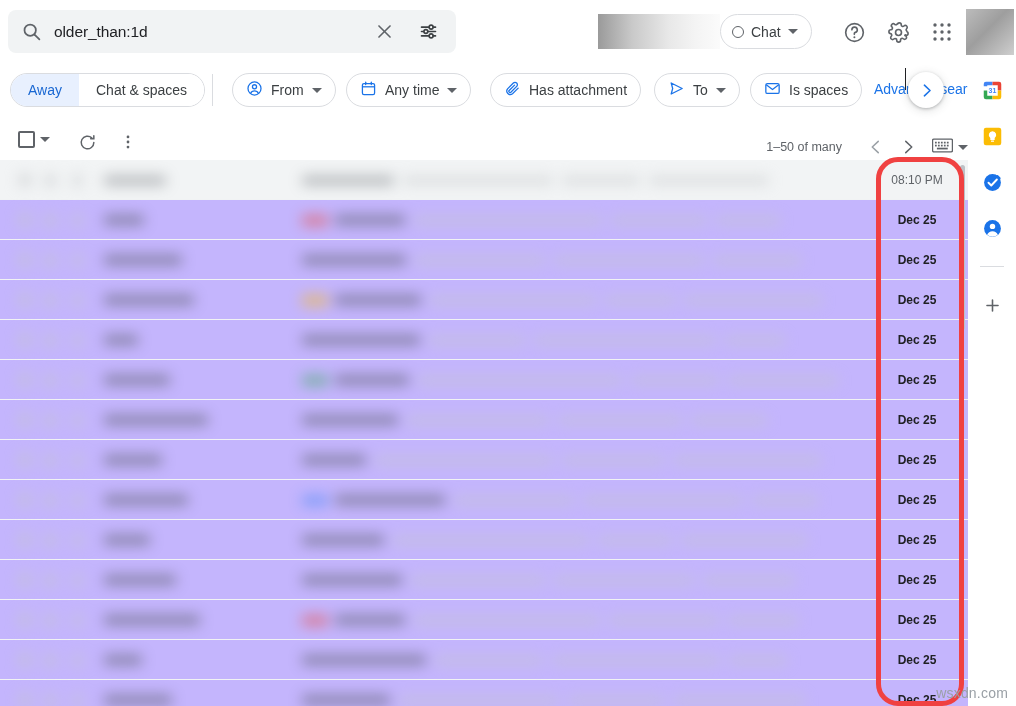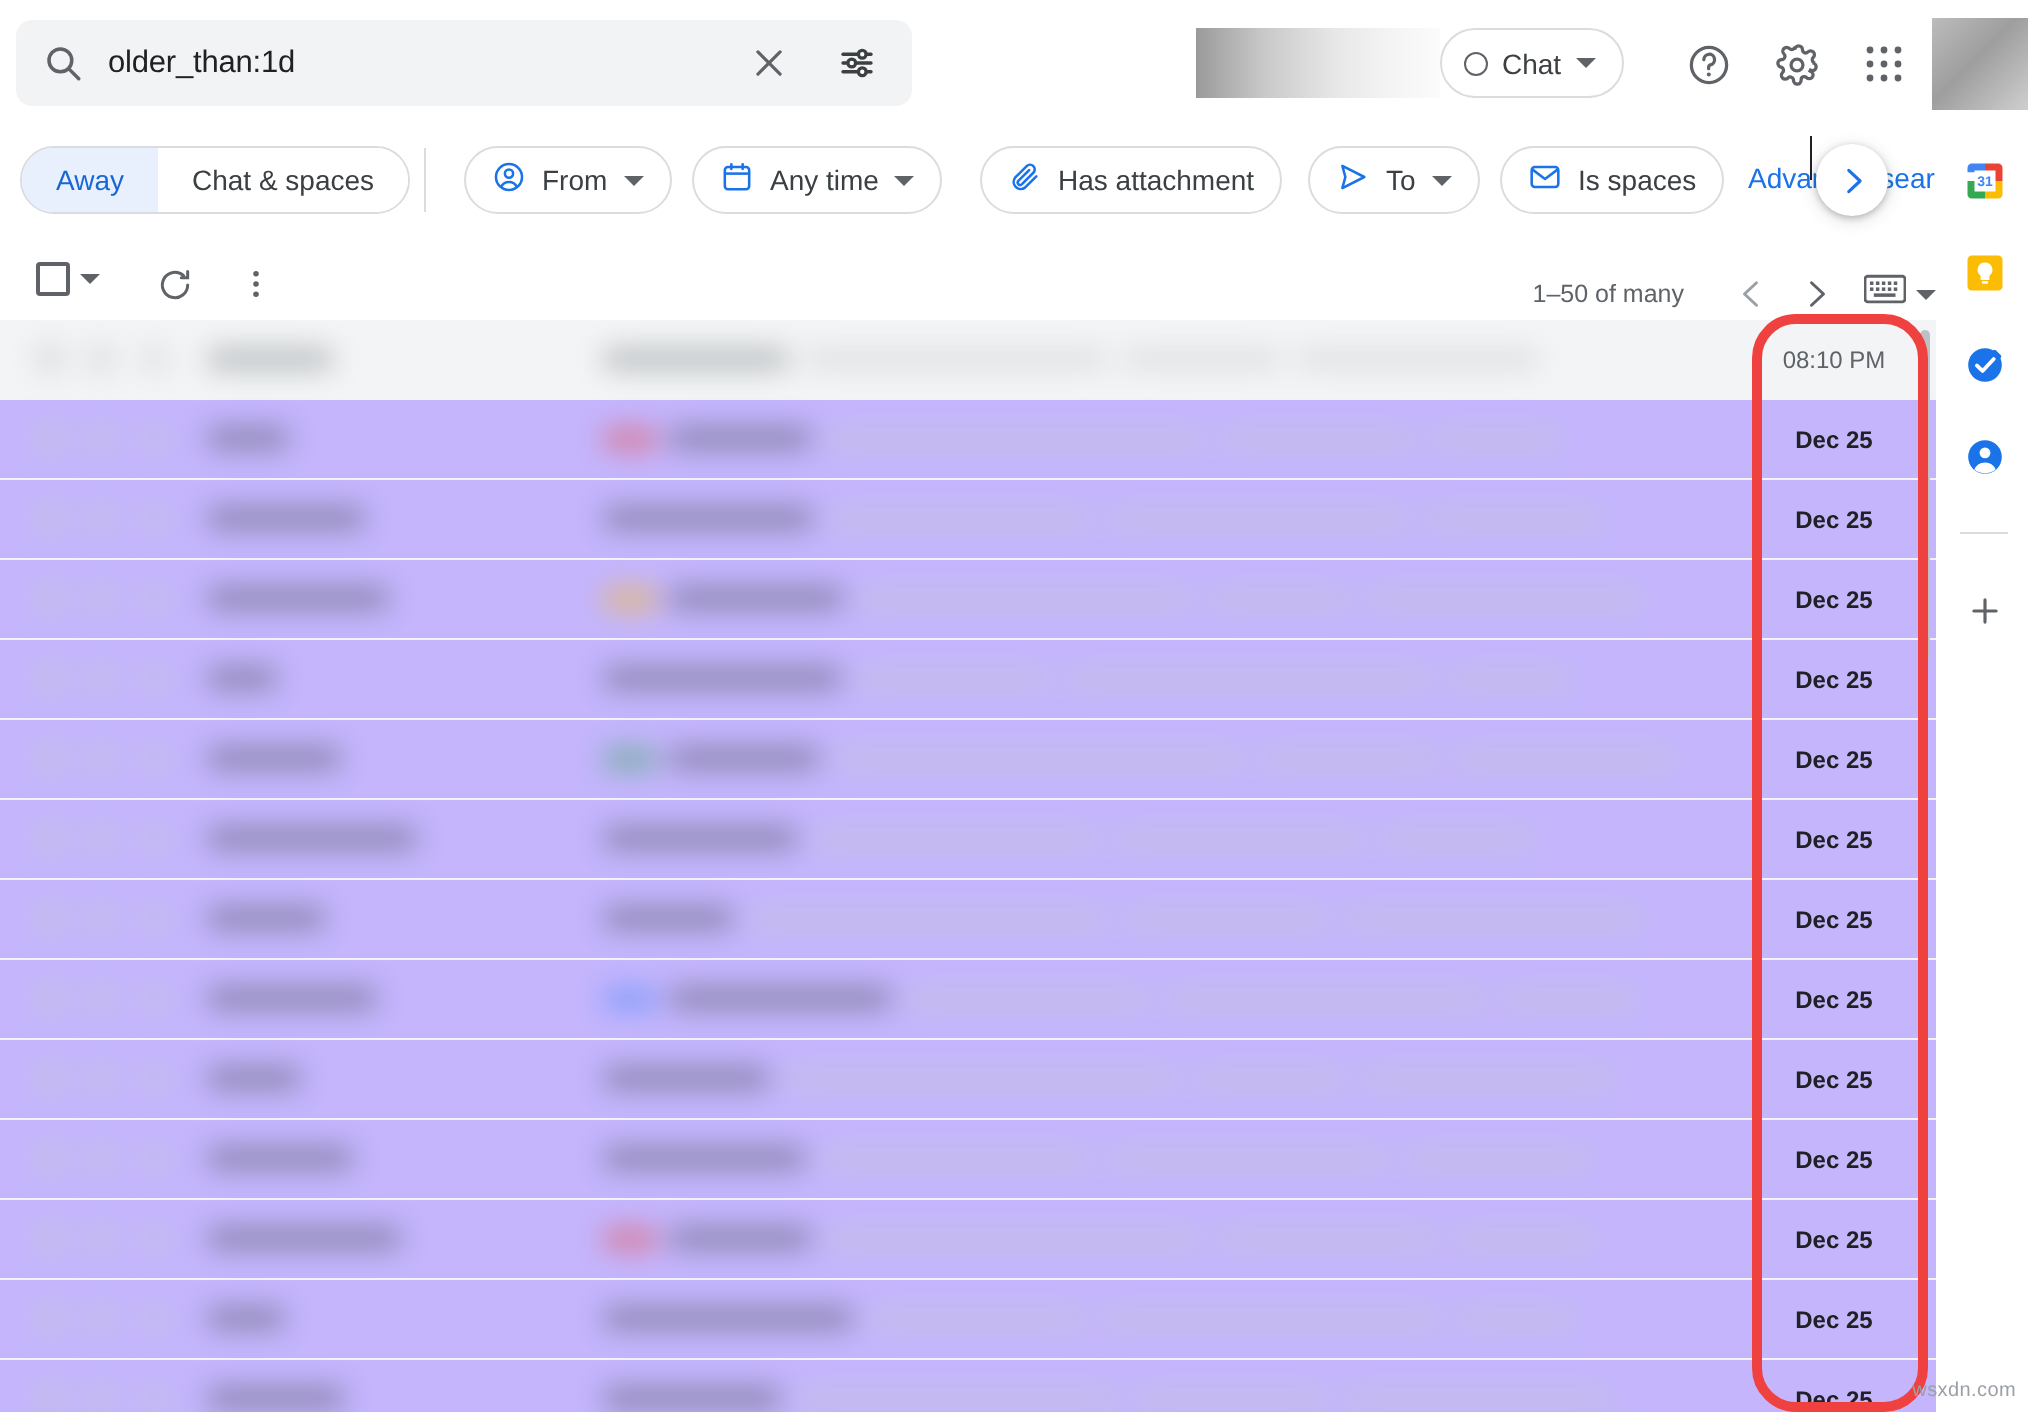--- a/index.html
+++ b/index.html
@@ -162,21 +162,21 @@
   
   .sidepanel {
     position: absolute; right: 0; top: 62px; width: 48px; height: 644px;
     background: #fff; display: flex; flex-direction: column; align-items: center;
     padding-top: 16px; gap: 22px; z-index: 14;
   }
   .side-icon { width: 24px; height: 24px; display:flex; align-items:center; justify-content:center; cursor:pointer; }
   .side-div { width: 24px; height: 1px; background: #dadce0; margin: 4px 0; }
 
   .watermark {
-    position: absolute; right: 8px; bottom: 5px; font-size: 10px; color: #9aa0a6;
+    position: absolute; right: 8px; bottom: 5px; font-size: 14px; color: #9aa0a6;
     z-index: 30; letter-spacing: .2px;
   }
 </style>
 </head>
 <body>
 
 <div class="app">
 
   <div class="topbar">
 

